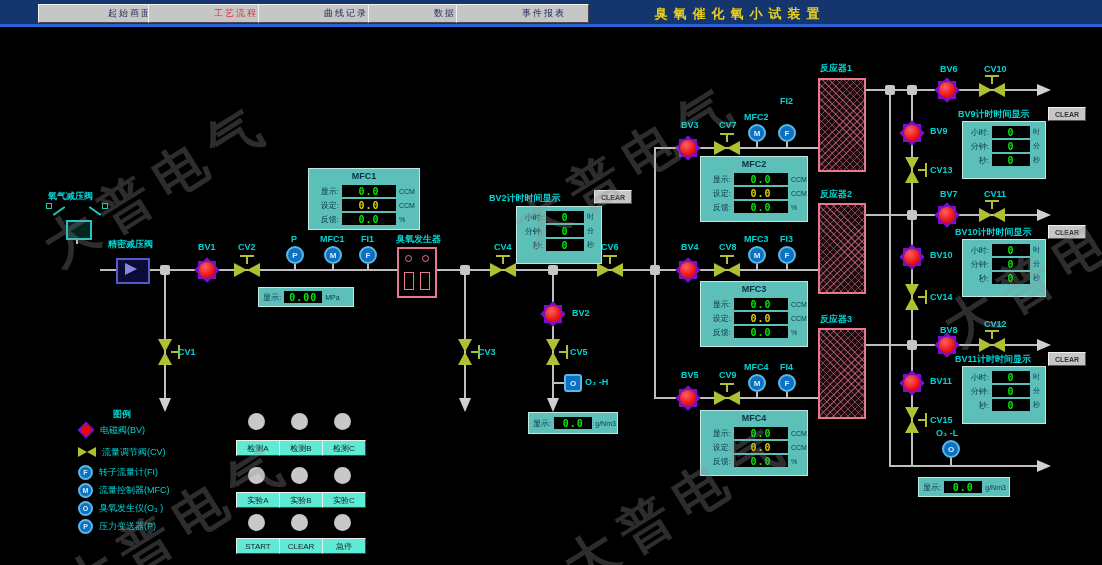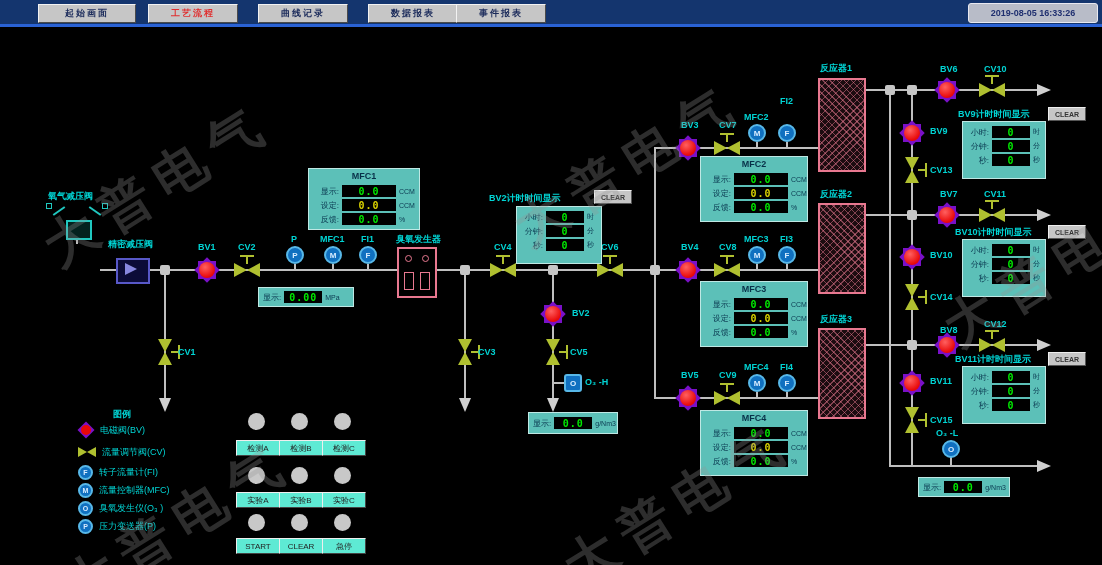--- a/index.html
+++ b/index.html
@@ -2,22 +2,22 @@
 <html><head>
 <meta charset="utf-8">
 <style>
   html,body{margin:0;padding:0;background:#000;}
   #screen{position:relative;width:1102px;height:565px;background:#000;overflow:hidden;
           font-family:"Liberation Sans",sans-serif;}
   
   .topbar{position:absolute;left:0;top:0;width:1102px;height:24px;background:#14356e;z-index:10;}
   .topline{position:absolute;left:0;top:24px;width:1102px;height:3px;background:#2a62d4;z-index:10;}
   .navbtn{position:absolute;top:4px;height:17px;background:#c6c6c6;border:1px solid;
-          border-color:#f2f2f2 #4a4a4a #4a4a4a #f2f2f2;color:#1a2a5a;font-size:9px;font-weight:bold;
-          display:flex;align-items:center;justify-content:center;letter-spacing:2px;z-index:11;cursor:pointer;}
+          border-color:#f2f2f2 #4a4a4a #4a4a4a #f2f2f2;color:#1a2a5a;font-size:9px;font-weight:normal;
+          display:flex;align-items:center;justify-content:center;letter-spacing:2px;z-index:11;cursor:pointer;padding-left:43px;}
   .navbtn.active{color:#e03030;}
   .apptitle{position:absolute;left:600px;top:5px;width:280px;text-align:center;color:#e8d020;
             font-size:13px;font-weight:bold;letter-spacing:6px;z-index:11;white-space:nowrap;}
   .clock{position:absolute;left:968px;top:3px;width:128px;height:18px;background:#b8bcc8;
          border:1px solid #e8e8f0;border-radius:3px;color:#203070;font-size:9px;font-weight:bold;
          display:flex;align-items:center;justify-content:center;z-index:11;}
   
   .pipe{position:absolute;background:#bfbfbf;z-index:2;}
   .tee{position:absolute;width:10px;height:10px;background:#c6c6c6;border-radius:2px;z-index:2;}
   .arrow-r{position:absolute;width:0;height:0;border-top:6px solid transparent;
@@ -103,21 +103,21 @@
 
 <div id="screen">
 
   <div class="topbar"></div>
   <div class="topline"></div>
   <div class="navbtn" style="left:38px;width:96px">起始画面</div>
   <div class="navbtn active" style="left:148px;width:88px">工艺流程</div>
   <div class="navbtn" style="left:258px;width:88px">曲线记录</div>
   <div class="navbtn" style="left:368px;width:88px">数据报表</div>
   <div class="navbtn" style="left:456px;width:88px">事件报表</div>
-  <div class="clock">2019-08-05 16:33:26</div>
+  <div class="apptitle">臭氧催化氧小试装置</div>
 
   <div class="watermark" style="left:30px;top:150px">大普电气</div>
   <div class="watermark" style="left:500px;top:130px">大普电气</div>
   <div class="watermark" style="left:50px;top:490px">大普电气</div>
   <div class="watermark" style="left:550px;top:470px">大普电气</div>
   <div class="watermark" style="left:930px;top:230px">大普电气</div>
 
   <div class="pipe" style="left:100px;top:269px;width:718px;height:2px"></div>
   <div class="pipe" style="left:655px;top:147px;width:163px;height:2px"></div>
   <div class="pipe" style="left:862px;top:89px;width:175px;height:2px"></div>

